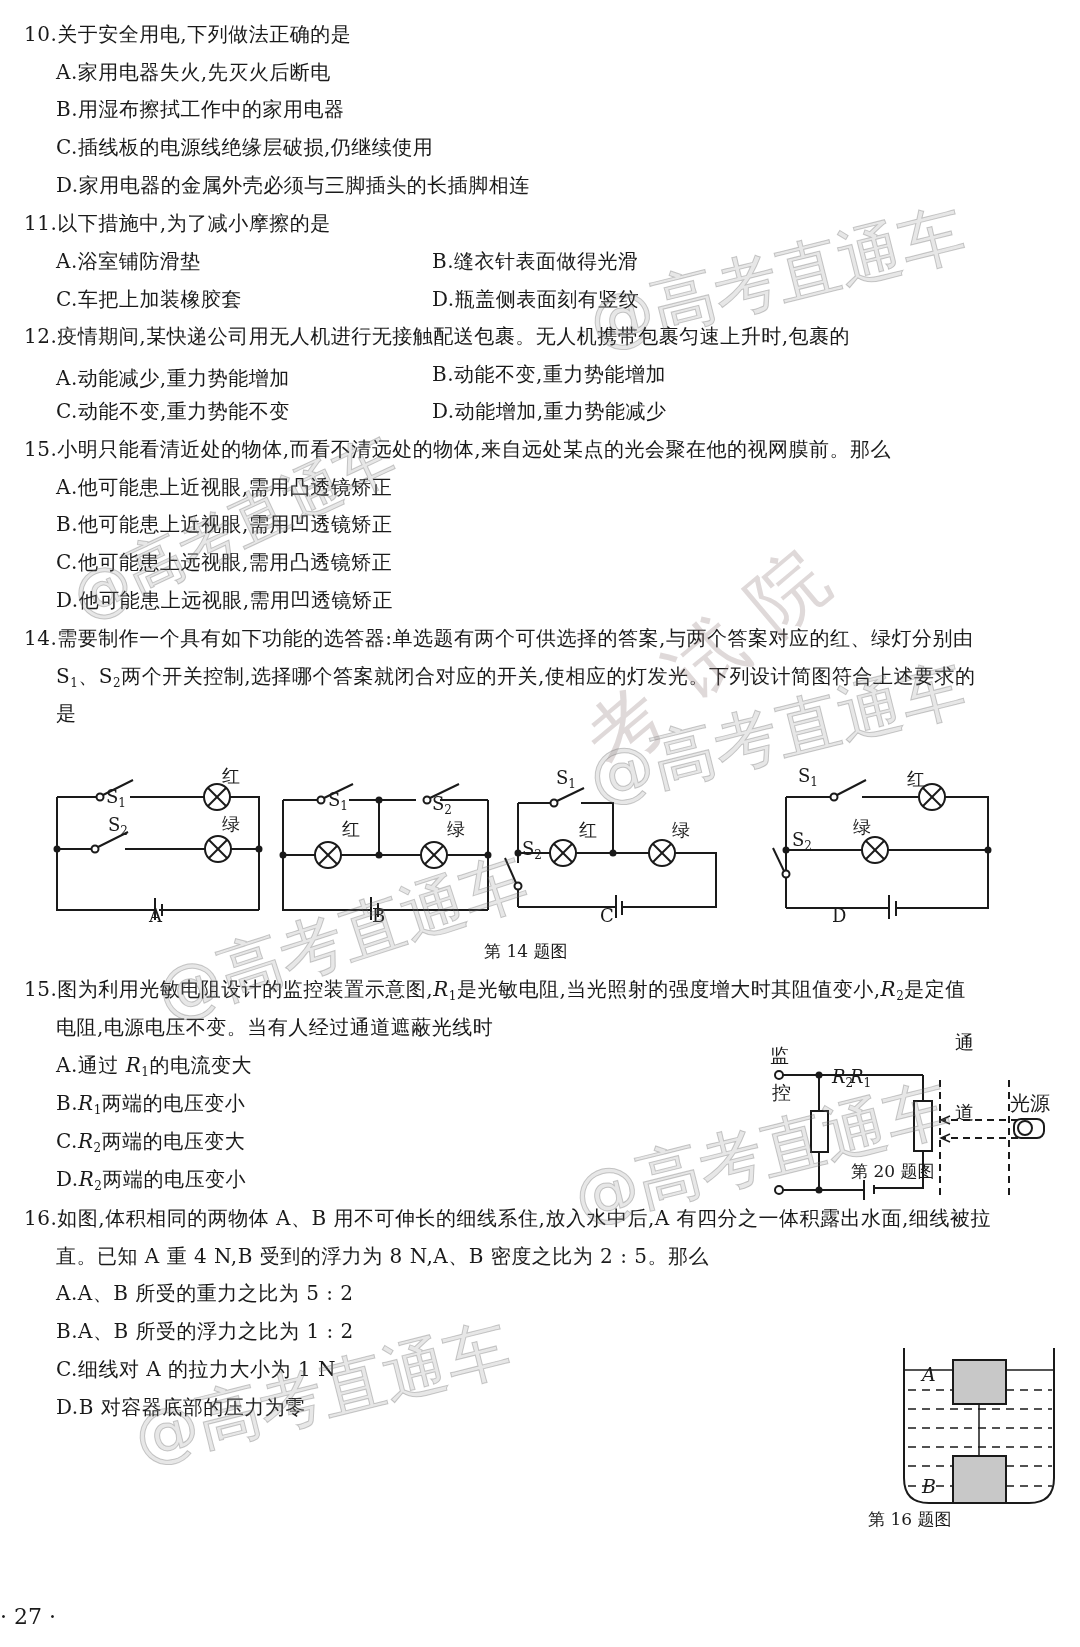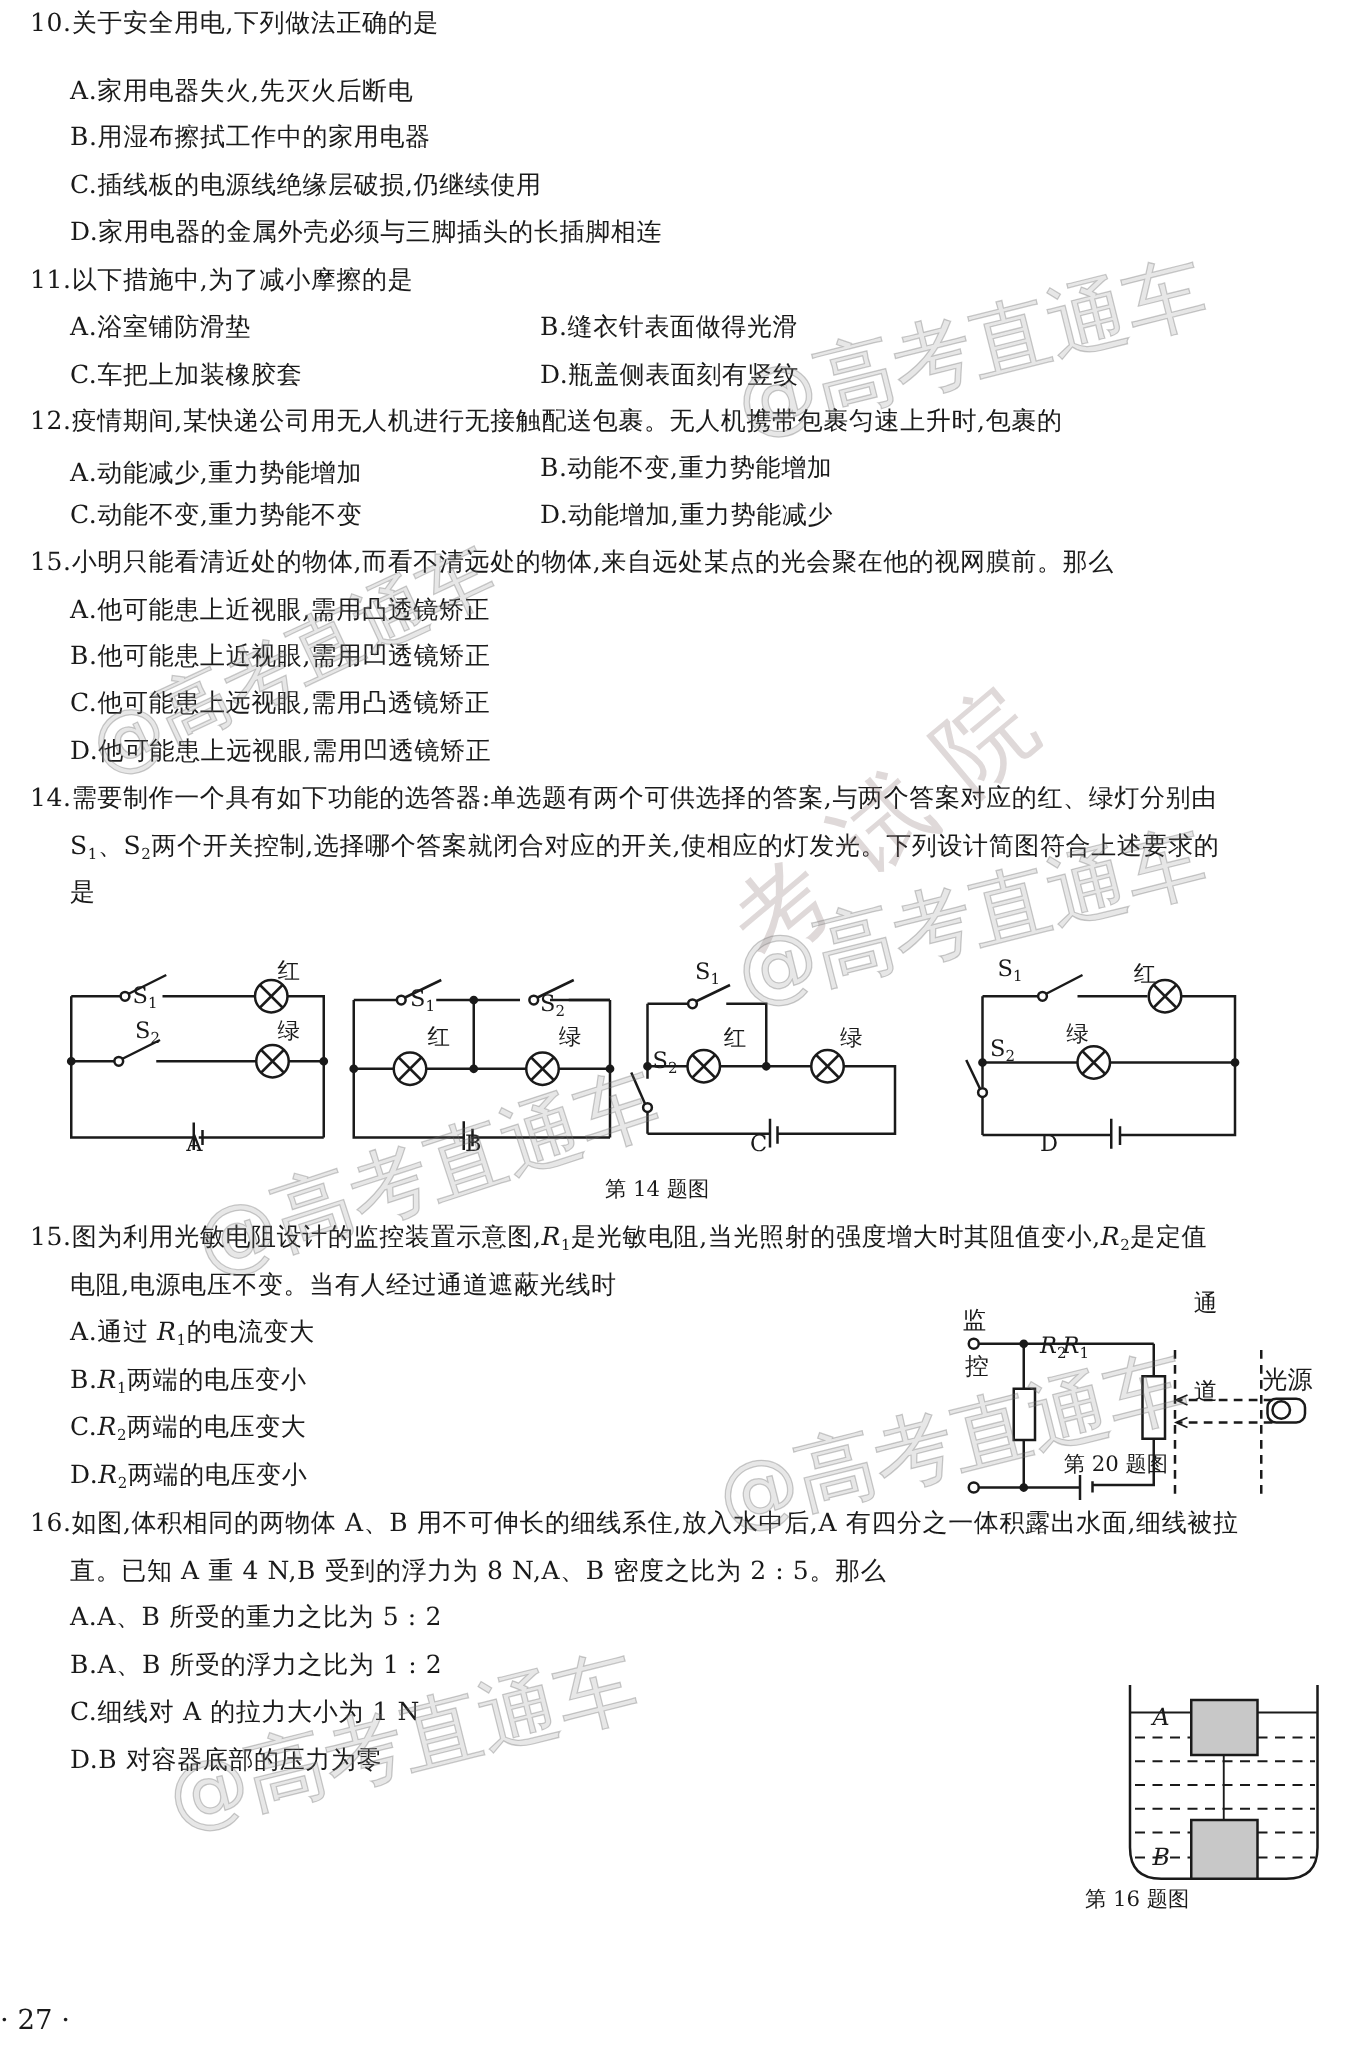--- a/index.html
+++ b/index.html
@@ -25,21 +25,21 @@
     position: absolute; color: rgba(120,120,120,0.18); font-size: 64px;
     font-family: "DejaVu Sans", sans-serif; white-space: nowrap; pointer-events: none;
     -webkit-text-stroke: 1px rgba(110,110,110,0.35);
   }
   .wm2 { color: rgba(140,120,120,0.28); font-size: 70px; -webkit-text-stroke: 0; }
   .pageno { position: absolute; left: 0; width: 900px; top: 1604px; text-align: left; font-size: 22px; }
 </style>
 </head>
 <body>
 
-<div class="line q" style="top:6px"><span>10.</span><span>关于安全用电,下列做法正确的是</span></div>
+<div class="line q" style="top:22px"><span>10.</span><span>关于安全用电,下列做法正确的是</span></div>
 <div class="line opt" style="top:60px"><span>A.</span><span>家用电器失火,先灭火后断电</span></div>
 <div class="line opt" style="top:97px"><span>B.</span><span>用湿布擦拭工作中的家用电器</span></div>
 <div class="line opt" style="top:135px"><span>C.</span><span>插线板的电源线绝缘层破损,仍继续使用</span></div>
 <div class="line opt" style="top:173px"><span>D.</span><span>家用电器的金属外壳必须与三脚插头的长插脚相连</span></div>
 
 <div class="line q" style="top:211px"><span>11.</span><span>以下措施中,为了减小摩擦的是</span></div>
 <div class="line opt" style="top:249px"><span>A.</span><span>浴室铺防滑垫</span></div>
 <div class="line opt2" style="top:249px;left:432px"><span>B.</span><span>缝衣针表面做得光滑</span></div>
 <div class="line opt" style="top:287px"><span>C.</span><span>车把上加装橡胶套</span></div>
 <div class="line opt2" style="top:287px;left:432px"><span>D.</span><span>瓶盖侧表面刻有竖纹</span></div>

